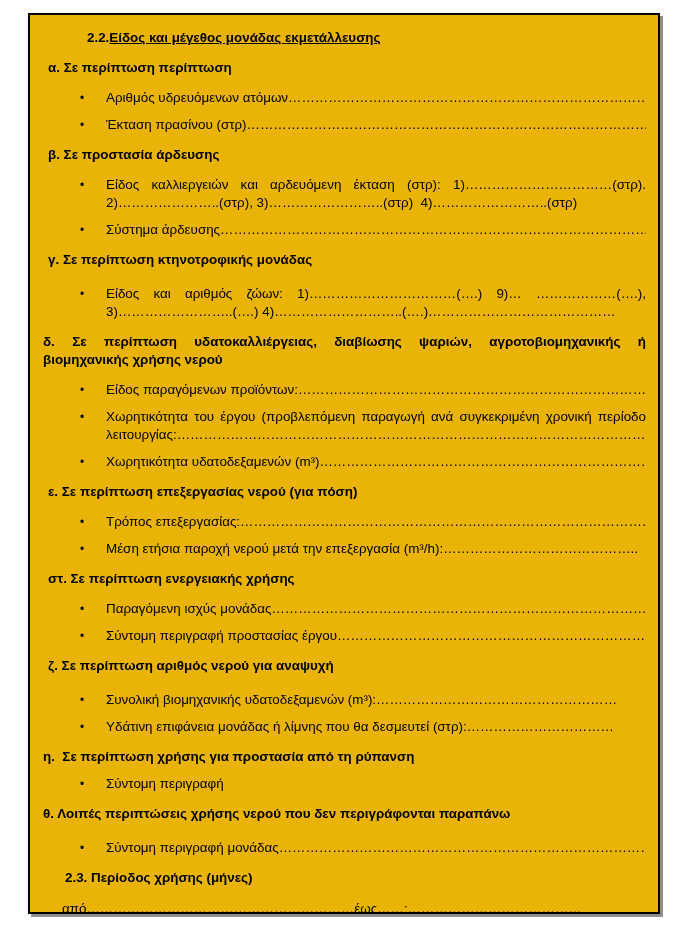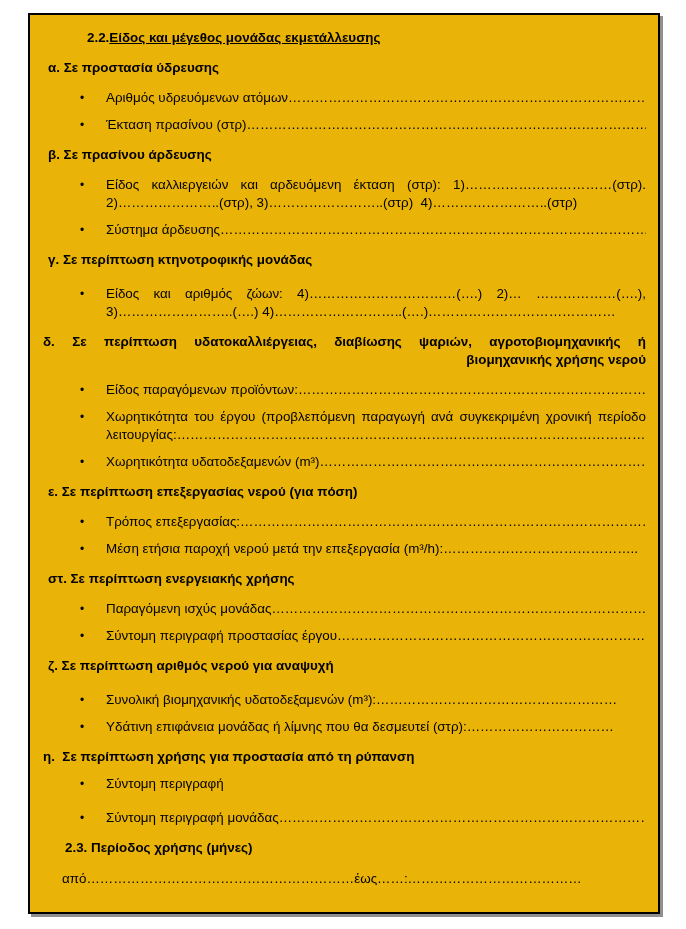--- a/index.html
+++ b/index.html
@@ -11,67 +11,67 @@
   }
   .frame{
     position:absolute;left:28px;top:13px;width:632px;height:901px;
     border:2px solid #000;box-sizing:border-box;
     box-shadow:3px 3px 0 #8f8f8f;
     padding:12px 6px 0 0;overflow:hidden;background:#eab308;
   }
   .title{margin:2px 6px 0 57px;font-weight:bold;white-space:pre;overflow:hidden;}
   .title .u{text-decoration:underline;}
   .h{font-weight:bold;margin:12px 6px 0 18px;}
-  .h .line{font-weight:bold;text-align:right;}
+  .h .line{font-weight:bold;}
   .h-small{margin-left:13px;}
   .h-big{margin-left:35px;}
   .line{white-space:pre;overflow:hidden;}
   .just{white-space:nowrap;text-align:justify;text-align-last:justify;}
   .bullet{display:flex;margin:9px 6px 0 50px;}
   .bullet.first{margin-top:12px;}
   .bullet.gap{margin-top:16px;}
   .bullet .dot{flex:0 0 26px;font-size:12px;}
   .bt{flex:1 1 auto;min-width:0;}
   .period-line{margin:13px 6px 0 32px;}
 </style>
 </head>
 <body>
 
 <div class="frame">
 
   <p class="title"><span>2.2.</span><span class="u">Είδος και μέγεθος μονάδας εκμετάλλευσης</span></p>
 
-  <p class="h line">α. Σε προστασία ύδρευσης</p>
+  <p class="h line">α. Σε περίπτωση περίπτωση</p>
   <div class="bullet first">
     <span class="dot">•</span>
     <div class="bt line">Αριθμός υδρευόμενων ατόμων…………………………………………………………………………………</div>
   </div>
   <div class="bullet">
     <span class="dot">•</span>
     <div class="bt line">Έκταση πρασίνου (στρ)………………………………………………………………………………………………</div>
   </div>
 
-  <p class="h line">β. Σε πρασίνου άρδευσης</p>
+  <p class="h line">β. Σε προστασία άρδευσης</p>
   <div class="bullet first">
     <span class="dot">•</span>
     <div class="bt">
       <div class="line just">Είδος καλλιεργειών και αρδευόμενη έκταση (στρ): 1)……………………………(στρ).</div>
       <div class="line">2)…………………..(στρ), 3)……………………..(στρ)  4)……………………..(στρ)</div>
     </div>
   </div>
   <div class="bullet">
     <span class="dot">•</span>
     <div class="bt line">Σύστημα άρδευσης……………………………………………………………………………………………………………</div>
   </div>
 
   <p class="h line">γ. Σε περίπτωση κτηνοτροφικής μονάδας</p>
   <div class="bullet gap">
     <span class="dot">•</span>
     <div class="bt">
-      <div class="line just">Είδος και αριθμός ζώων: 4)……………………………(….) 2)… ………………(….),</div>
+      <div class="line just">Είδος και αριθμός ζώων: 1)……………………………(….) 9)… ………………(….),</div>
       <div class="line">3)……………………..(….) 4)………………………..(….)……………………………………</div>
     </div>
   </div>
 
   <div class="h h-small">
     <div class="line just">δ. Σε περίπτωση υδατοκαλλιέργειας, διαβίωσης ψαριών, αγροτοβιομηχανικής ή</div>
     <div class="line">βιομηχανικής χρήσης νερού</div>
   </div>
   <div class="bullet first">
     <span class="dot">•</span>
@@ -118,20 +118,21 @@
     <span class="dot">•</span>
     <div class="bt line">Υδάτινη επιφάνεια μονάδας ή λίμνης που θα δεσμευτεί (στρ):……………………………</div>
   </div>
 
   <p class="h h-small line">η.  Σε περίπτωση χρήσης για προστασία από τη ρύπανση</p>
   <div class="bullet">
     <span class="dot">•</span>
     <div class="bt line">Σύντομη περιγραφή</div>
   </div>
 
+  <p class="h h-small line">θ. Λοιπές περιπτώσεις χρήσης νερού που δεν περιγράφονται παραπάνω</p>
   <div class="bullet gap">
     <span class="dot">•</span>
     <div class="bt line">Σύντομη περιγραφή μονάδας…………………………………………………………………………………………</div>
   </div>
 
   <p class="h h-big line">2.3. Περίοδος χρήσης (μήνες)</p>
   <div class="period-line line">από……………………………………………………έως……:…………………………………</div>
 
 </div>
 

